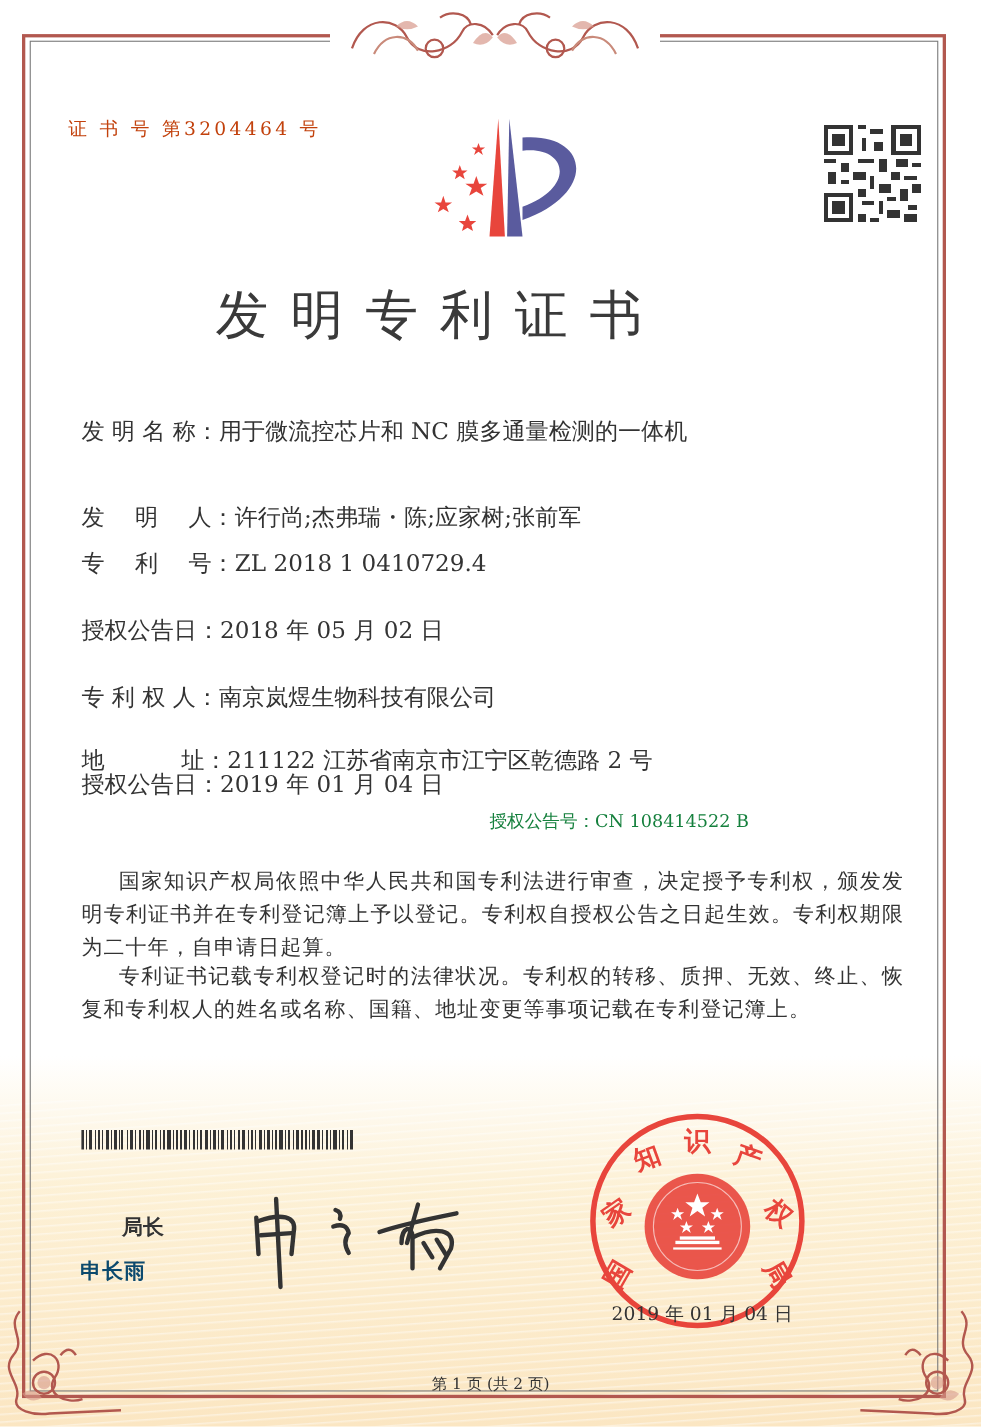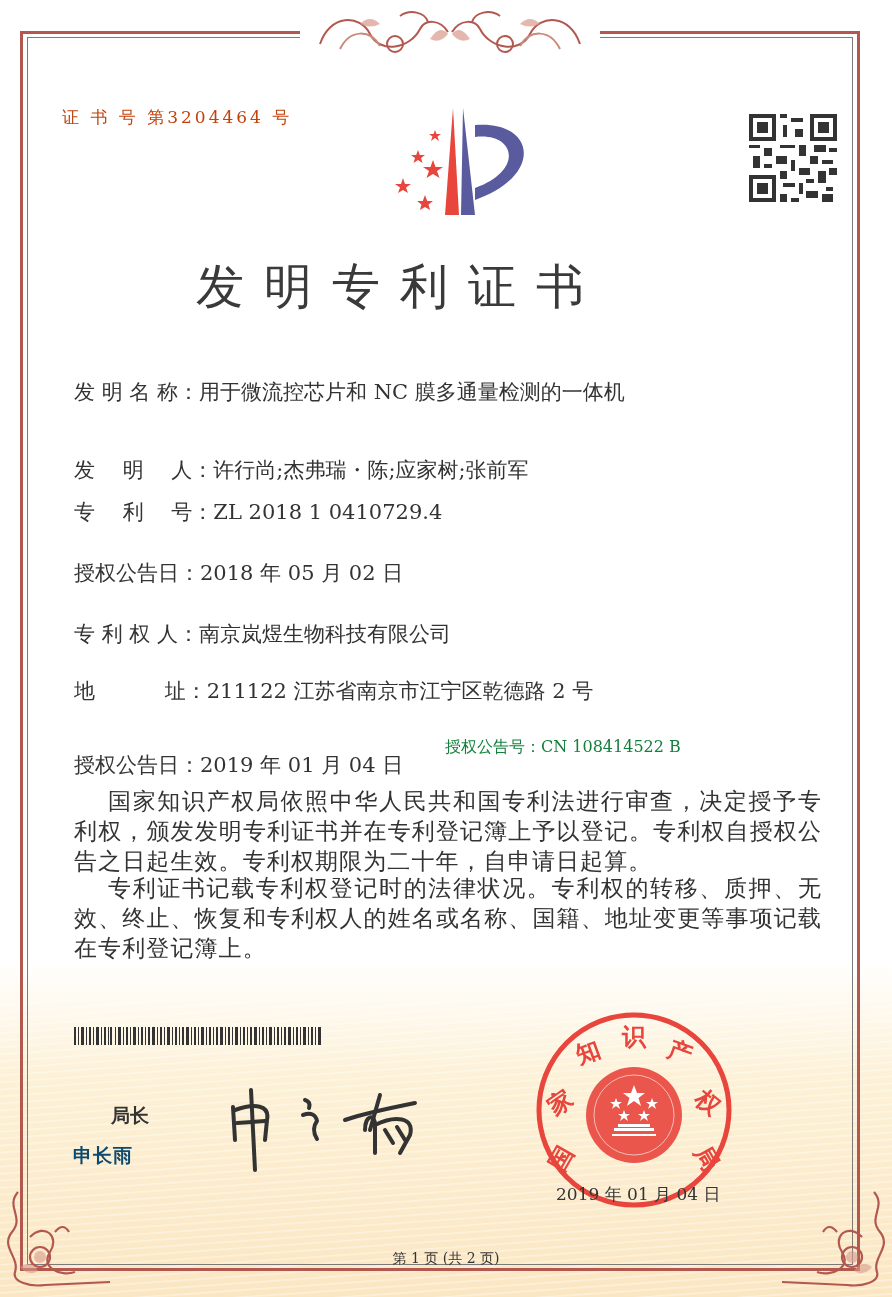--- a/index.html
+++ b/index.html
@@ -34,24 +34,24 @@
   .cert-no { position:absolute; left:62px; top:106px; font-size:17px; letter-spacing:3px; color:#c2410c; }
   .logo { position:absolute; left:375px; top:100px; width:160px; height:125px; }
   .qr { position:absolute; left:745px; top:110px; width:96px; height:96px; }
 
   .title { position:absolute; left:0; width:800px; top:255px; text-align:center;
            font-size:48px; letter-spacing:20px; color:#3a3a3a; font-family:"DejaVu Sans", sans-serif; }
 
   .field { position:absolute; left:74px; font-size:21px; color:#333; white-space:nowrap; }
   .field .lbl { display:inline-block; letter-spacing:0; }
   .f1 { top:378px; } .f2 { top:440px;margin-top:16px; } .f3 { top:498px; } .f4 { top:559px; }
-  .f5 { top:620px; } .f6 { top:677px; } .f7 { top:751px; }
+  .f5 { top:620px; } .f6 { top:677px; } .f7 { top:699px; }
   .f7b { position:absolute; left:445px; top:737px; font-size:16px; color:#15803d; white-space:nowrap; }
 
-  .para { position:absolute; left:74px; width:748px; font-size:23px; line-height:30px; color:#333;
+  .para { position:absolute; left:74px; width:748px; font-size:19px; line-height:30px; color:#333;
           text-indent:34px; letter-spacing:1.1px; text-align:justify; }
   .p1 { top:786px; } .p2 { top:873px; }
 
   .barcode { position:absolute; left:74px; top:1027px; width:248px; height:18px; }
   .director-title { position:absolute; left:73px; top:1103px; font-size:19px; font-family:"DejaVu Sans", sans-serif; font-weight:bold; color:#333;margin-left:38px; }
   .director-name { position:absolute; left:73px; top:1143px; font-size:19px; font-family:"DejaVu Sans", sans-serif; font-weight:bold; color:#0c4a6e; letter-spacing:1px; }
   .signature { position:absolute; left:225px; top:1085px; width:220px; height:90px; }
 
   .seal { position:absolute; left:534px; top:1010px; width:200px; height:200px; }
   .seal-date { position:absolute; left:556px; top:1183px; font-size:17px; color:#333; white-space:nowrap; }

